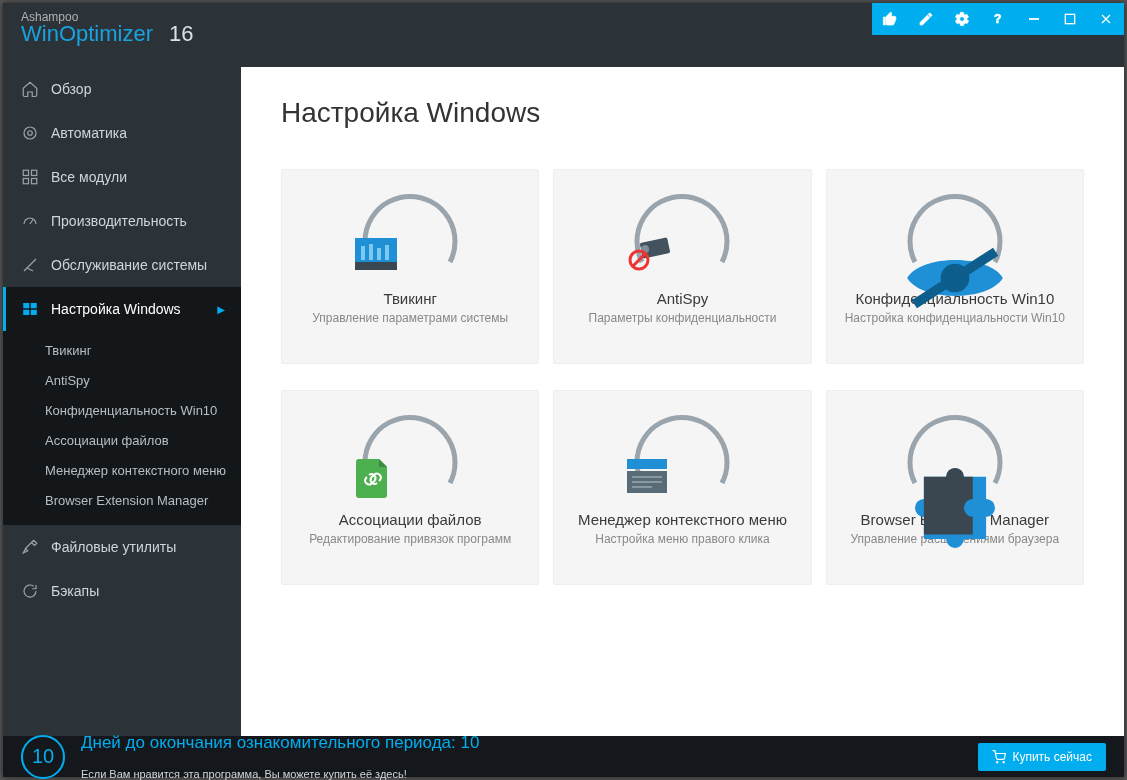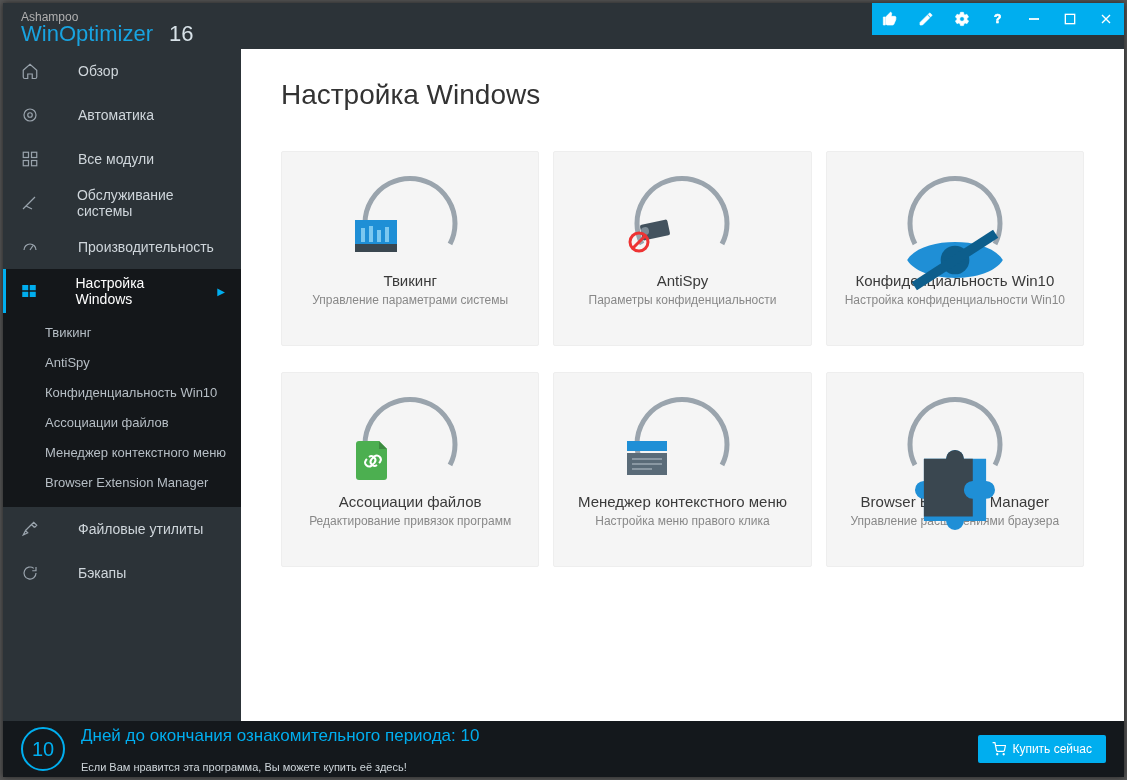--- a/index.html
+++ b/index.html
@@ -15,21 +15,21 @@
     position: absolute;
     left: 3px; top: 3px;
     width: 1121px; height: 774px;
     background: #fff;
     box-shadow: 0 0 6px rgba(0,0,0,.6);
     display: flex;
     flex-direction: column;
   }
   
   .titlebar {
-    height: 46px;
+    height: 64px;
     background: #2c3338;
     display: flex;
     align-items: flex-start;
     padding: 8px 0 0 18px;
   }
   .titlebar .brand {
     display: flex;
     flex-direction: column;
     line-height: 1.1;
   }
@@ -66,21 +66,20 @@
     flex-direction: column;
   }
   .sidebar-item {
     display: flex;
     align-items: center;
     height: 44px;
     padding: 0 16px;
     font-size: 14px;
     cursor: pointer;
     position: relative;
-    gap: 27px;
   }
   .sidebar-item .icon { width: 22px; margin-right: 10px; display:flex; justify-content:center; color:#9aa4ad;}
   .sidebar-item.active {
     background: #14171a;
     color: #fff;
   }
   .sidebar-item.active::before {
     content: "";
     position: absolute;
     left: 0; top: 0; bottom: 0;
@@ -148,21 +147,21 @@
     color: #3a3a3a;
     margin-top: 8px;
   }
   .tile-desc {
     font-size: 12px;
     color: #888;
     margin-top: 4px;
   }
   
   .trialbar {
-    height: 56px;
+    height: 41px;
     background: #14181c;
     display: flex;
     align-items: center;
     padding: 4px 18px;
   }
   .trial-badge {
     width: 44px; height: 44px;
     border: 2px solid #00aeef;
     border-radius: 50%;
     color: #00aeef;
@@ -291,34 +290,34 @@
               <rect x="3" y="14" width="7" height="7"></rect>
               <rect x="14" y="14" width="7" height="7"></rect>
             </svg>
           </span>
         <span>Все модули</span>
       </div>
 
       <div class="sidebar-item">
         <span class="icon">
             <svg class="mini" viewBox="0 0 24 24">
-              <path d="M20 4l-9 9M11 13l-7 7M8 16l8 4"></path>
-            </svg>
-          </span>
-        <span>Обслуживание системы</span>
-      </div>
-
-      <div class="sidebar-item">
-        <span class="icon">
-            <svg class="mini" viewBox="0 0 24 24">
               <path d="M4 16a8 8 0 0 1 16 0"></path>
               <path d="M12 16l4-6"></path>
             </svg>
           </span>
         <span>Производительность</span>
+      </div>
+
+      <div class="sidebar-item">
+        <span class="icon">
+            <svg class="mini" viewBox="0 0 24 24">
+              <path d="M20 4l-9 9M11 13l-7 7M8 16l8 4"></path>
+            </svg>
+          </span>
+        <span>Обслуживание системы</span>
       </div>
 
       <div class="sidebar-item active">
         <span class="icon">
             <svg class="mini" viewBox="0 0 24 24" style="fill:#00aeef;stroke:none">
               <rect x="3" y="4" width="8" height="7"></rect>
               <rect x="13" y="4" width="8" height="7"></rect>
               <rect x="3" y="13" width="8" height="7"></rect>
               <rect x="13" y="13" width="8" height="7"></rect>
             </svg>

